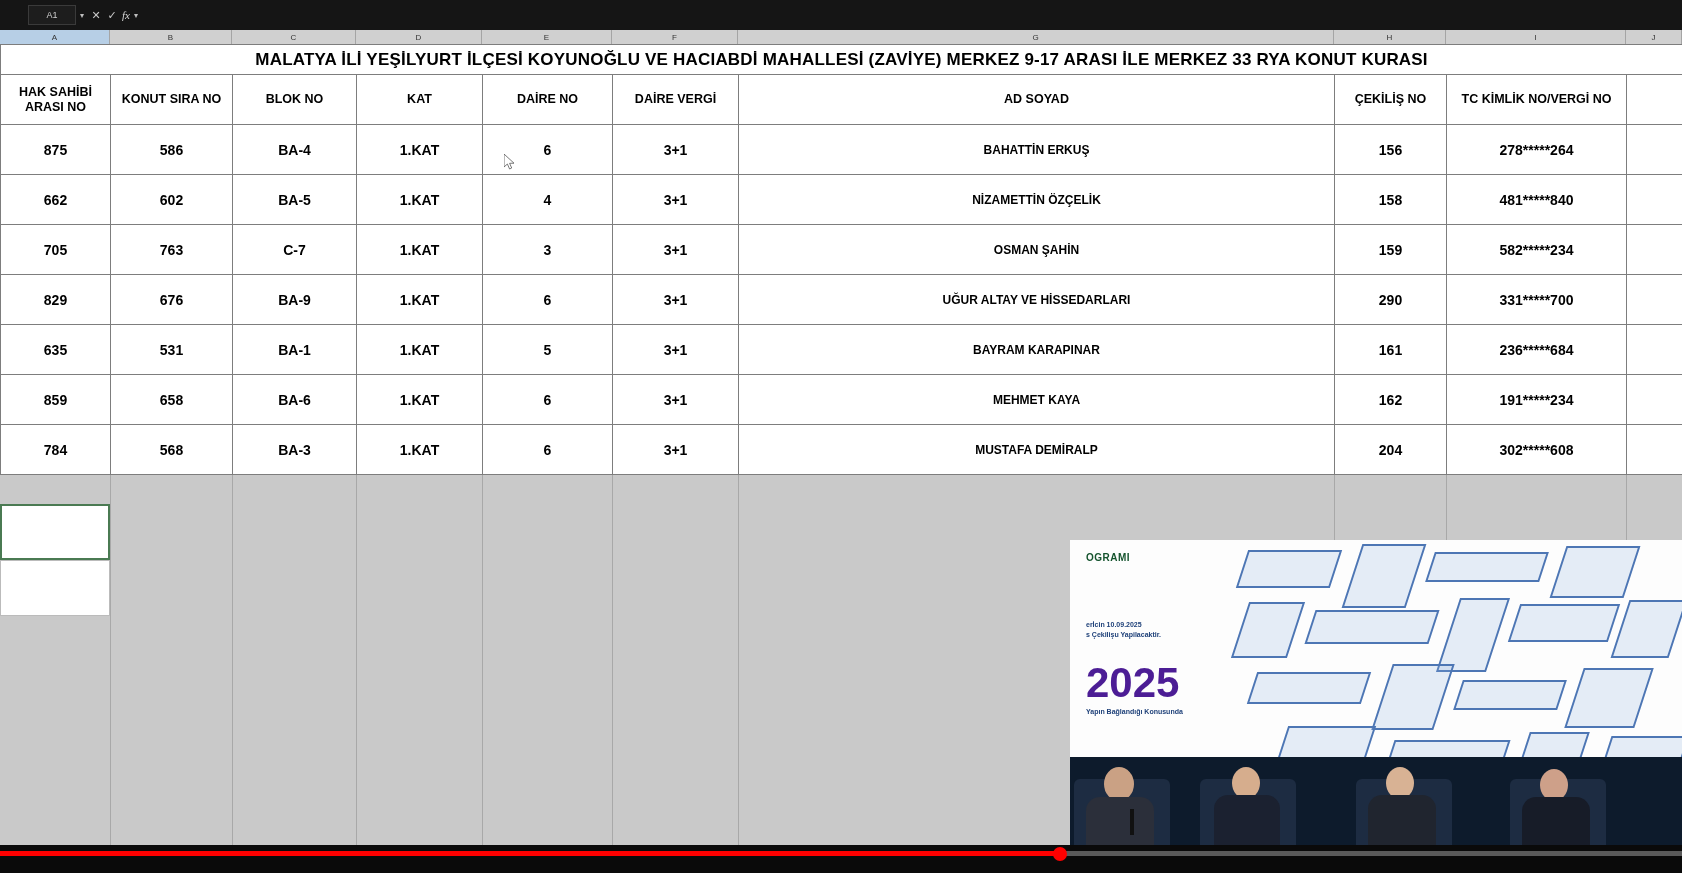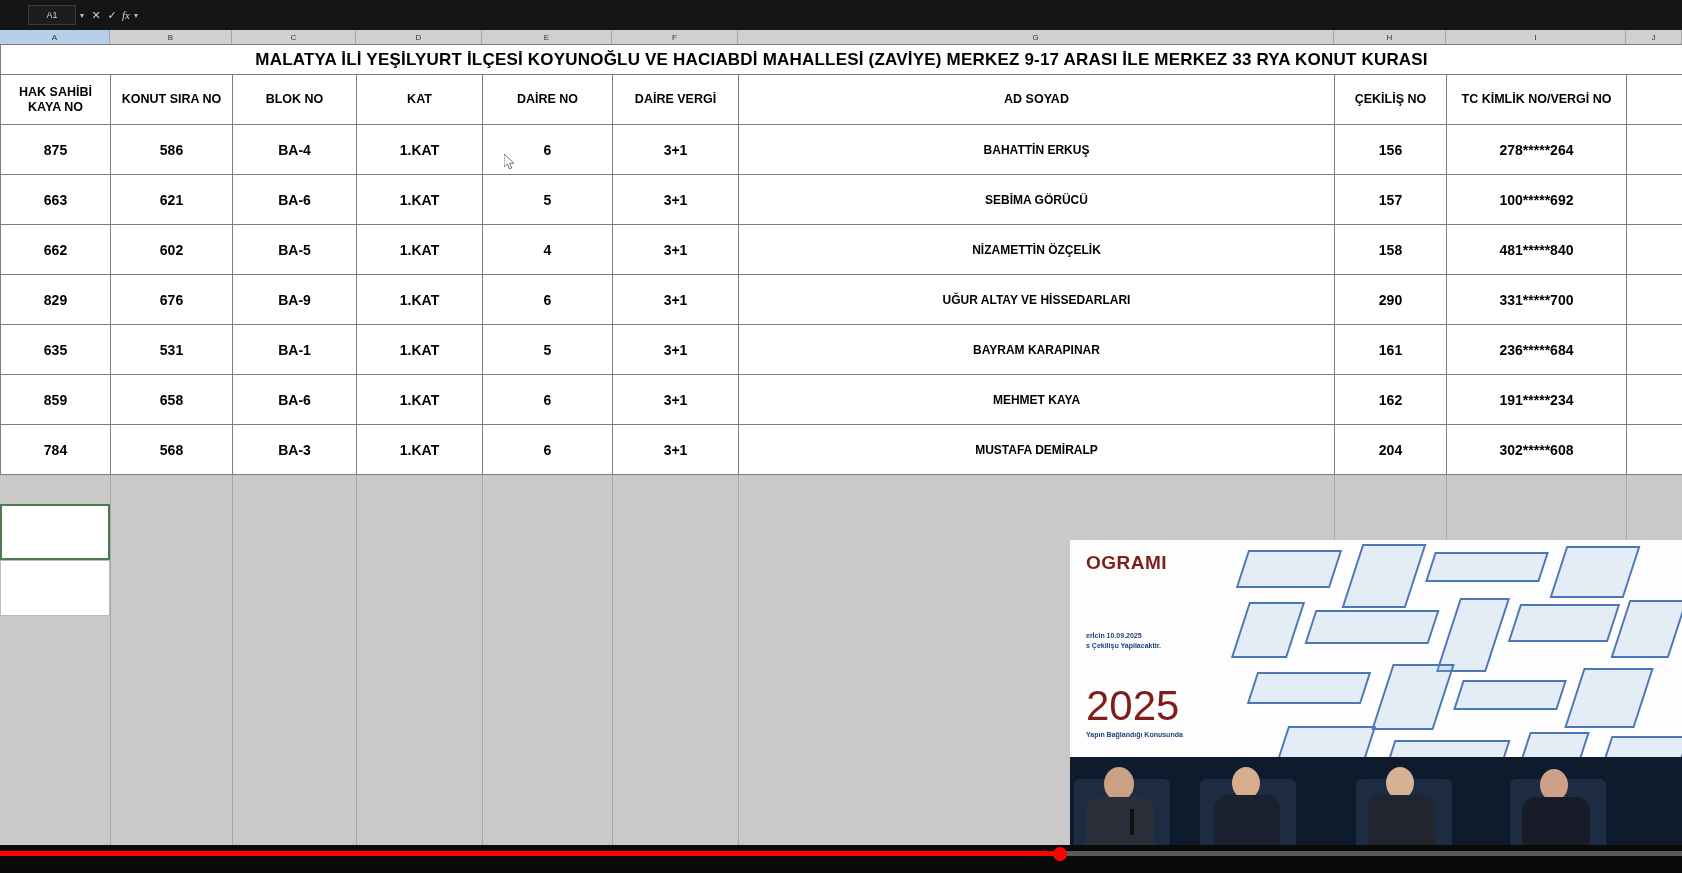--- a/index.html
+++ b/index.html
@@ -144,24 +144,24 @@
     background:#fdfdfd;
   }
   #pip-pattern{
     position:absolute;right:0;top:0;width:460px;height:240px;
     overflow:hidden;opacity:.85;
   }
   .blk{position:absolute;border:2px solid #2f5fa8;background:rgba(120,160,215,.22);transform:skewX(-18deg);}
   #pip-text{
     position:absolute;left:16px;top:12px;color:#1b3f7a;
   }
-  #pip-org{font-size:19px;font-weight:bold;letter-spacing:.5px;color:#7f1d1d;}
+  #pip-org{font-size:10px;font-weight:bold;letter-spacing:.5px;color:#14532d;}
   #pip-l1{font-size:7px;margin-top:58px;color:#20427a;font-weight:bold;}
   #pip-l2{font-size:7px;margin-top:3px;color:#20427a;font-weight:bold;}
-  #pip-year{font-size:42px;font-weight:normal;color:#7f1d1d;margin-top:36px;line-height:1;}
+  #pip-year{font-size:42px;font-weight:bold;color:#4c1d95;margin-top:24px;line-height:1;}
   #pip-sub{font-size:7px;color:#20427a;margin-top:4px;font-weight:bold;}
   
   #people{
     position:absolute;left:0;bottom:0;width:612px;height:88px;
     background:#0d1b2c;overflow:hidden;
   }
   .chair{position:absolute;bottom:0;background:#1d2c42;border-radius:6px 6px 0 0;}
   .head{position:absolute;border-radius:50%;}
   .body{position:absolute;border-radius:14px 14px 0 0;}
   
@@ -236,21 +236,21 @@
             <col style="width:596px">
               <col style="width:112px">
               <col style="width:180px">
             <col style="width:56px">
           </colgroup>
           <thead>
             <tr>
               <td class="title-cell" colspan="10">MALATYA İLİ YEŞİLYURT İLÇESİ  KOYUNOĞLU VE HACIABDİ MAHALLESİ (ZAVİYE) MERKEZ 9-17 ARASI İLE MERKEZ 33 RYA KONUT KURASI</td>
             </tr>
             <tr>
-              <th>HAK SAHİBİ KAYA NO</th>
+              <th>HAK SAHİBİ ARASI NO</th>
               <th>KONUT SIRA NO</th>
               <th>BLOK NO</th>
               <th>KAT</th>
               <th>DAİRE NO</th>
               <th>DAİRE VERGİ</th>
               <th>AD SOYAD</th>
               <th>ÇEKİLİŞ NO</th>
               <th>TC KİMLİK NO/VERGİ NO</th>
               <th></th>
             </tr>
@@ -262,41 +262,41 @@
               <td>BA-4</td>
               <td>1.KAT</td>
               <td>6</td>
               <td>3+1</td>
               <td class="name">BAHATTİN ERKUŞ</td>
               <td>156</td>
               <td>278*****264</td>
               <td></td>
             </tr>
             <tr>
-              <td>663</td>
-              <td>621</td>
-              <td>BA-6</td>
-              <td>1.KAT</td>
-              <td>5</td>
-              <td>3+1</td>
-              <td class="name">SEBİMA GÖRÜCÜ</td>
-              <td>157</td>
-              <td>100*****692</td>
-              <td></td>
-            </tr>
-            <tr>
               <td>662</td>
               <td>602</td>
               <td>BA-5</td>
               <td>1.KAT</td>
               <td>4</td>
               <td>3+1</td>
               <td class="name">NİZAMETTİN ÖZÇELİK</td>
               <td>158</td>
               <td>481*****840</td>
+              <td></td>
+            </tr>
+            <tr>
+              <td>705</td>
+              <td>763</td>
+              <td>C-7</td>
+              <td>1.KAT</td>
+              <td>3</td>
+              <td>3+1</td>
+              <td class="name">OSMAN ŞAHİN</td>
+              <td>159</td>
+              <td>582*****234</td>
               <td></td>
             </tr>
             <tr>
               <td>829</td>
               <td>676</td>
               <td>BA-9</td>
               <td>1.KAT</td>
               <td>6</td>
               <td>3+1</td>
               <td class="name">UĞUR ALTAY VE HİSSEDARLARI</td>

